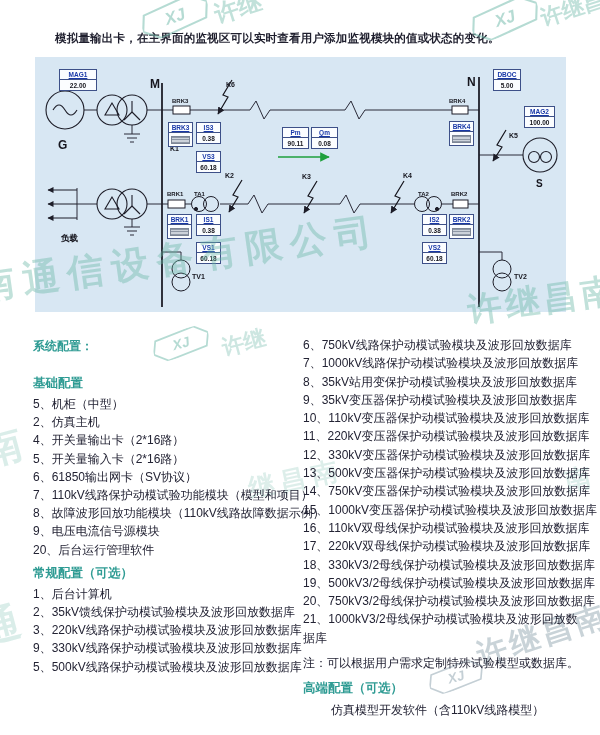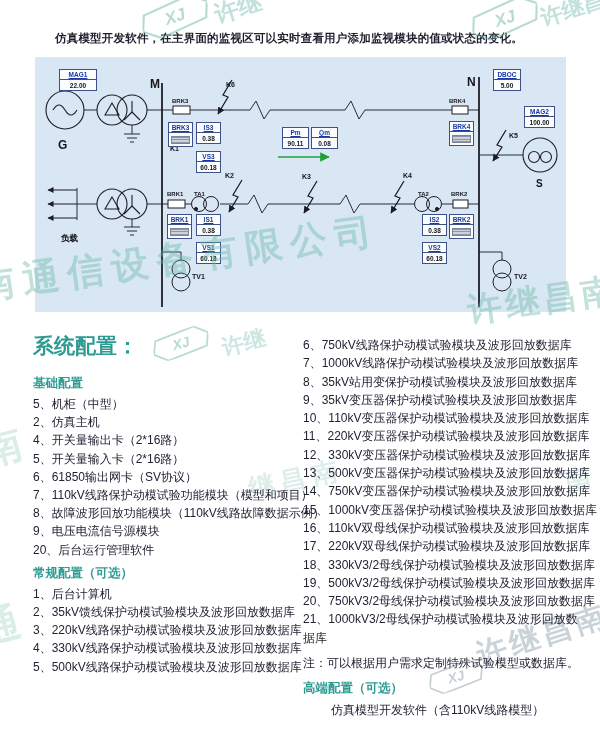--- a/index.html
+++ b/index.html
@@ -37,33 +37,33 @@
   }
   .meter .vl { font-size:6.5px; font-weight:bold; color:#15151d; padding:1.5px 1px; white-space:nowrap; }
   .meter .bar {
     height:6px; margin:2.5px 2px;
     background:repeating-linear-gradient(180deg,#8f98a6 0 1px,#ccd2da 1px 2.5px);
     border:1px solid #7d8696;
   }
   
   .col { position:absolute; color:#232334; font-size:12px; }
   .col .item { line-height:18.2px; white-space:nowrap; }
-  .cfg-title { font-size:21px; font-weight:bold; color:#2e9b93; line-height:20px; margin-bottom:19px; }
+  .cfg-title { font-size:12px; font-weight:bold; color:#2e9b93; line-height:20px; margin-bottom:19px; }
   .cfg-sub { font-size:12.5px; font-weight:bold; color:#2e9b93; line-height:16px; margin:6px 0 4px 0; }
   .col-right { }
   .col-right .item { line-height:18.3px; }
   .note { line-height:18px; margin-top:7px; white-space:nowrap; }
   .premium-item { line-height:18px; padding-left:28px; margin-top:5px; white-space:nowrap; }
 </style>
 </head>
 <body>
 
 <div class="page">
 
-  <p class="intro">仿真模型开发软件，在主界面的监视区可以实时查看用户添加监视模块的值或状态的变化。</p>
+  <p class="intro">模拟量输出卡，在主界面的监视区可以实时查看用户添加监视模块的值或状态的变化。</p>
 
   <div class="diagram">
     <svg viewBox="0 0 531 255" width="531" height="255">
       <defs>
         <marker id="mArr" markerWidth="7" markerHeight="7" refX="5.5" refY="3" orient="auto">
           <path d="M0,0 L6,3 L0,6 Z" fill="#1d1d28"></path>
         </marker>
         <marker id="mArrG" markerWidth="7" markerHeight="7" refX="5.5" refY="3" orient="auto">
           <path d="M0,0 L6,3 L0,6 Z" fill="#1fa03c"></path>
         </marker>
@@ -313,21 +313,21 @@
     <div class="item">5、开关量输入卡（2*16路）</div>
     <div class="item">6、61850输出网卡（SV协议）</div>
     <div class="item">7、110kV线路保护动模试验功能模块（模型和项目）</div>
     <div class="item">8、故障波形回放功能模块（110kV线路故障数据示例）</div>
     <div class="item">9、电压电流信号源模块</div>
     <div class="item">20、后台运行管理软件</div>
     <div class="cfg-sub">常规配置（可选）</div>
     <div class="item">1、后台计算机</div>
     <div class="item">2、35kV馈线保护动模试验模块及波形回放数据库</div>
     <div class="item">3、220kV线路保护动模试验模块及波形回放数据库</div>
-    <div class="item">4、330kV线路保护动模试验模块及波形回放数据库</div>
+    <div class="item">9、330kV线路保护动模试验模块及波形回放数据库</div>
     <div class="item">5、500kV线路保护动模试验模块及波形回放数据库</div>
   </div>
 
   <div class="col col-right" style="left:303px; top:336px; width:300px;">
     <div class="item">6、750kV线路保护动模试验模块及波形回放数据库</div>
     <div class="item">7、1000kV线路保护动模试验模块及波形回放数据库</div>
     <div class="item">8、35kV站用变保护动模试验模块及波形回放数据库</div>
     <div class="item">9、35kV变压器保护动模试验模块及波形回放数据库</div>
     <div class="item">10、110kV变压器保护动模试验模块及波形回放数据库</div>
     <div class="item">11、220kV变压器保护动模试验模块及波形回放数据库</div>

